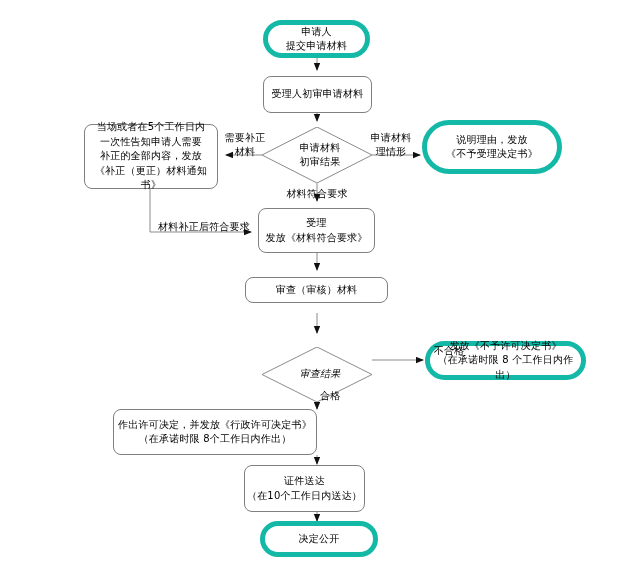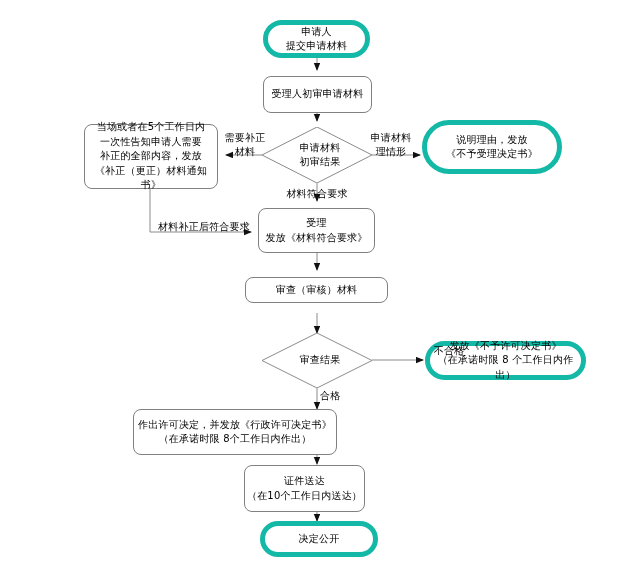--- a/index.html
+++ b/index.html
@@ -143,33 +143,33 @@
 
   <div class="node process" style="left:258px; top:208px; width:117px; height:45px;">
     <span>受理
 发放《材料符合要求》</span>
   </div>
 
   <div class="node process" style="left:245px; top:277px; width:143px; height:26px;">
     <span>审查（审核）材料</span>
   </div>
 
-  <div class="node decision" style="left:262px; top:333px; width:110px; height:55px;">
+  <div class="node decision" style="left:262px; top:347px; width:110px; height:55px;font-style:italic;">
     <svg class="decision-shape" viewBox="0 0 110 55" preserveAspectRatio="none">
       <polygon points="55,0 110,27.5 55,55 0,27.5" fill="#ffffff" stroke="#8a8a8a" stroke-width="1"></polygon>
     </svg>
     <span class="decision-label">审查结果</span>
   </div>
 
   <div class="node terminator" style="left:425px; top:341px; width:161px; height:39px;">
     <span>发放《不予许可决定书》
 （在承诺时限 8 个工作日内作出）</span>
   </div>
 
-  <div class="node process" style="left:113px; top:409px; width:204px; height:46px;margin-left:20px;">
+  <div class="node process" style="left:113px; top:409px; width:204px; height:46px;">
     <span>作出许可决定，并发放《行政许可决定书》
 （在承诺时限 8个工作日内作出）</span>
   </div>
 
   <div class="node process" style="left:244px; top:465px; width:121px; height:47px;">
     <span>证件送达
 （在10个工作日内送达）</span>
   </div>
 
   <div class="node terminator" style="left:260px; top:521px; width:118px; height:36px;">

